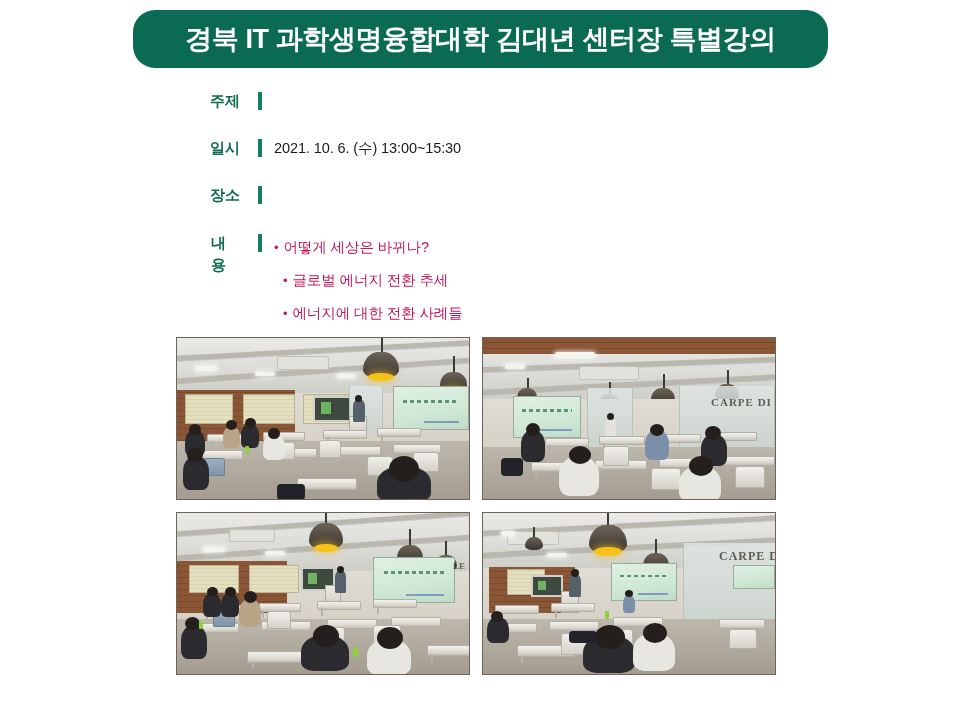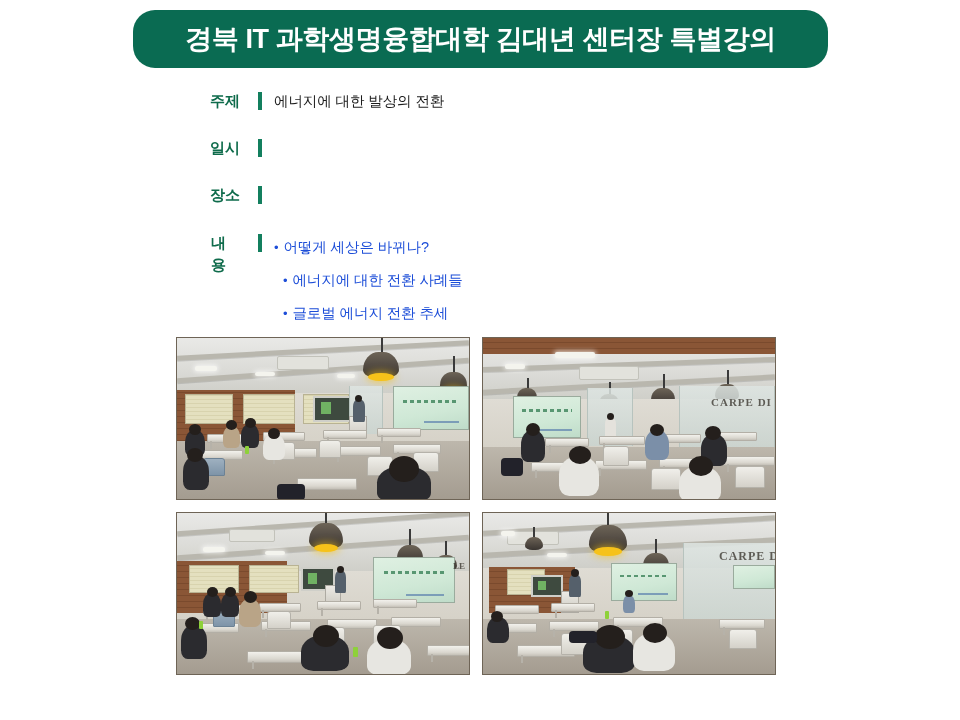--- a/index.html
+++ b/index.html
@@ -90,21 +90,21 @@
     display: flex;
     align-items: flex-start;
     margin-top: 1px;
   }
   .bullet-list {
     list-style: none;
     padding-top: 1px;
   }
   .bullet-item {
     font-size: 14.5px;
-    color: #1d4ed8;
+    color: #be185d;
     line-height: 32px;
     white-space: nowrap;
     letter-spacing: -0.1px;
   }
   .bullet-item .dot { margin-right: 5px; font-size: 13px; }
   .bullet-item.indent { padding-left: 9px; }
 
   
   .photo-grid {
     position: absolute;
@@ -254,40 +254,40 @@
 
   <div class="banner">
     <div class="banner-title">경북 IT 과학생명융합대학 김대년 센터장 특별강의</div>
   </div>
 
   <div class="info-block">
 
     <div class="info-row">
       <div class="info-label">주제</div>
       <div class="info-bar"></div>
-      <div class="info-value">에너지에 대한 발상의 전환</div>
     </div>
 
     <div class="info-row">
       <div class="info-label">일시</div>
       <div class="info-bar"></div>
+      <div class="info-value">2021. 10. 6. (수) 13:00~15:30</div>
     </div>
 
     <div class="info-row">
       <div class="info-label">장소</div>
       <div class="info-bar"></div>
     </div>
 
     <div class="content-row">
       <div class="info-label wide-space">내용</div>
       <div class="info-bar"></div>
       <ul class="bullet-list">
         <li class="bullet-item"><span class="dot">•</span><span>어떻게 세상은 바뀌나?</span></li>
+        <li class="bullet-item indent"><span class="dot">•</span><span>글로벌 에너지 전환 추세</span></li>
         <li class="bullet-item indent"><span class="dot">•</span><span>에너지에 대한 전환 사례들</span></li>
-        <li class="bullet-item indent"><span class="dot">•</span><span>글로벌 에너지 전환 추세</span></li>
       </ul>
     </div>
 
   </div>
 
   <div class="photo-grid">
 
     <div class="photo">
       <div class="ph-inner">
         <div class="ceiling"></div>

